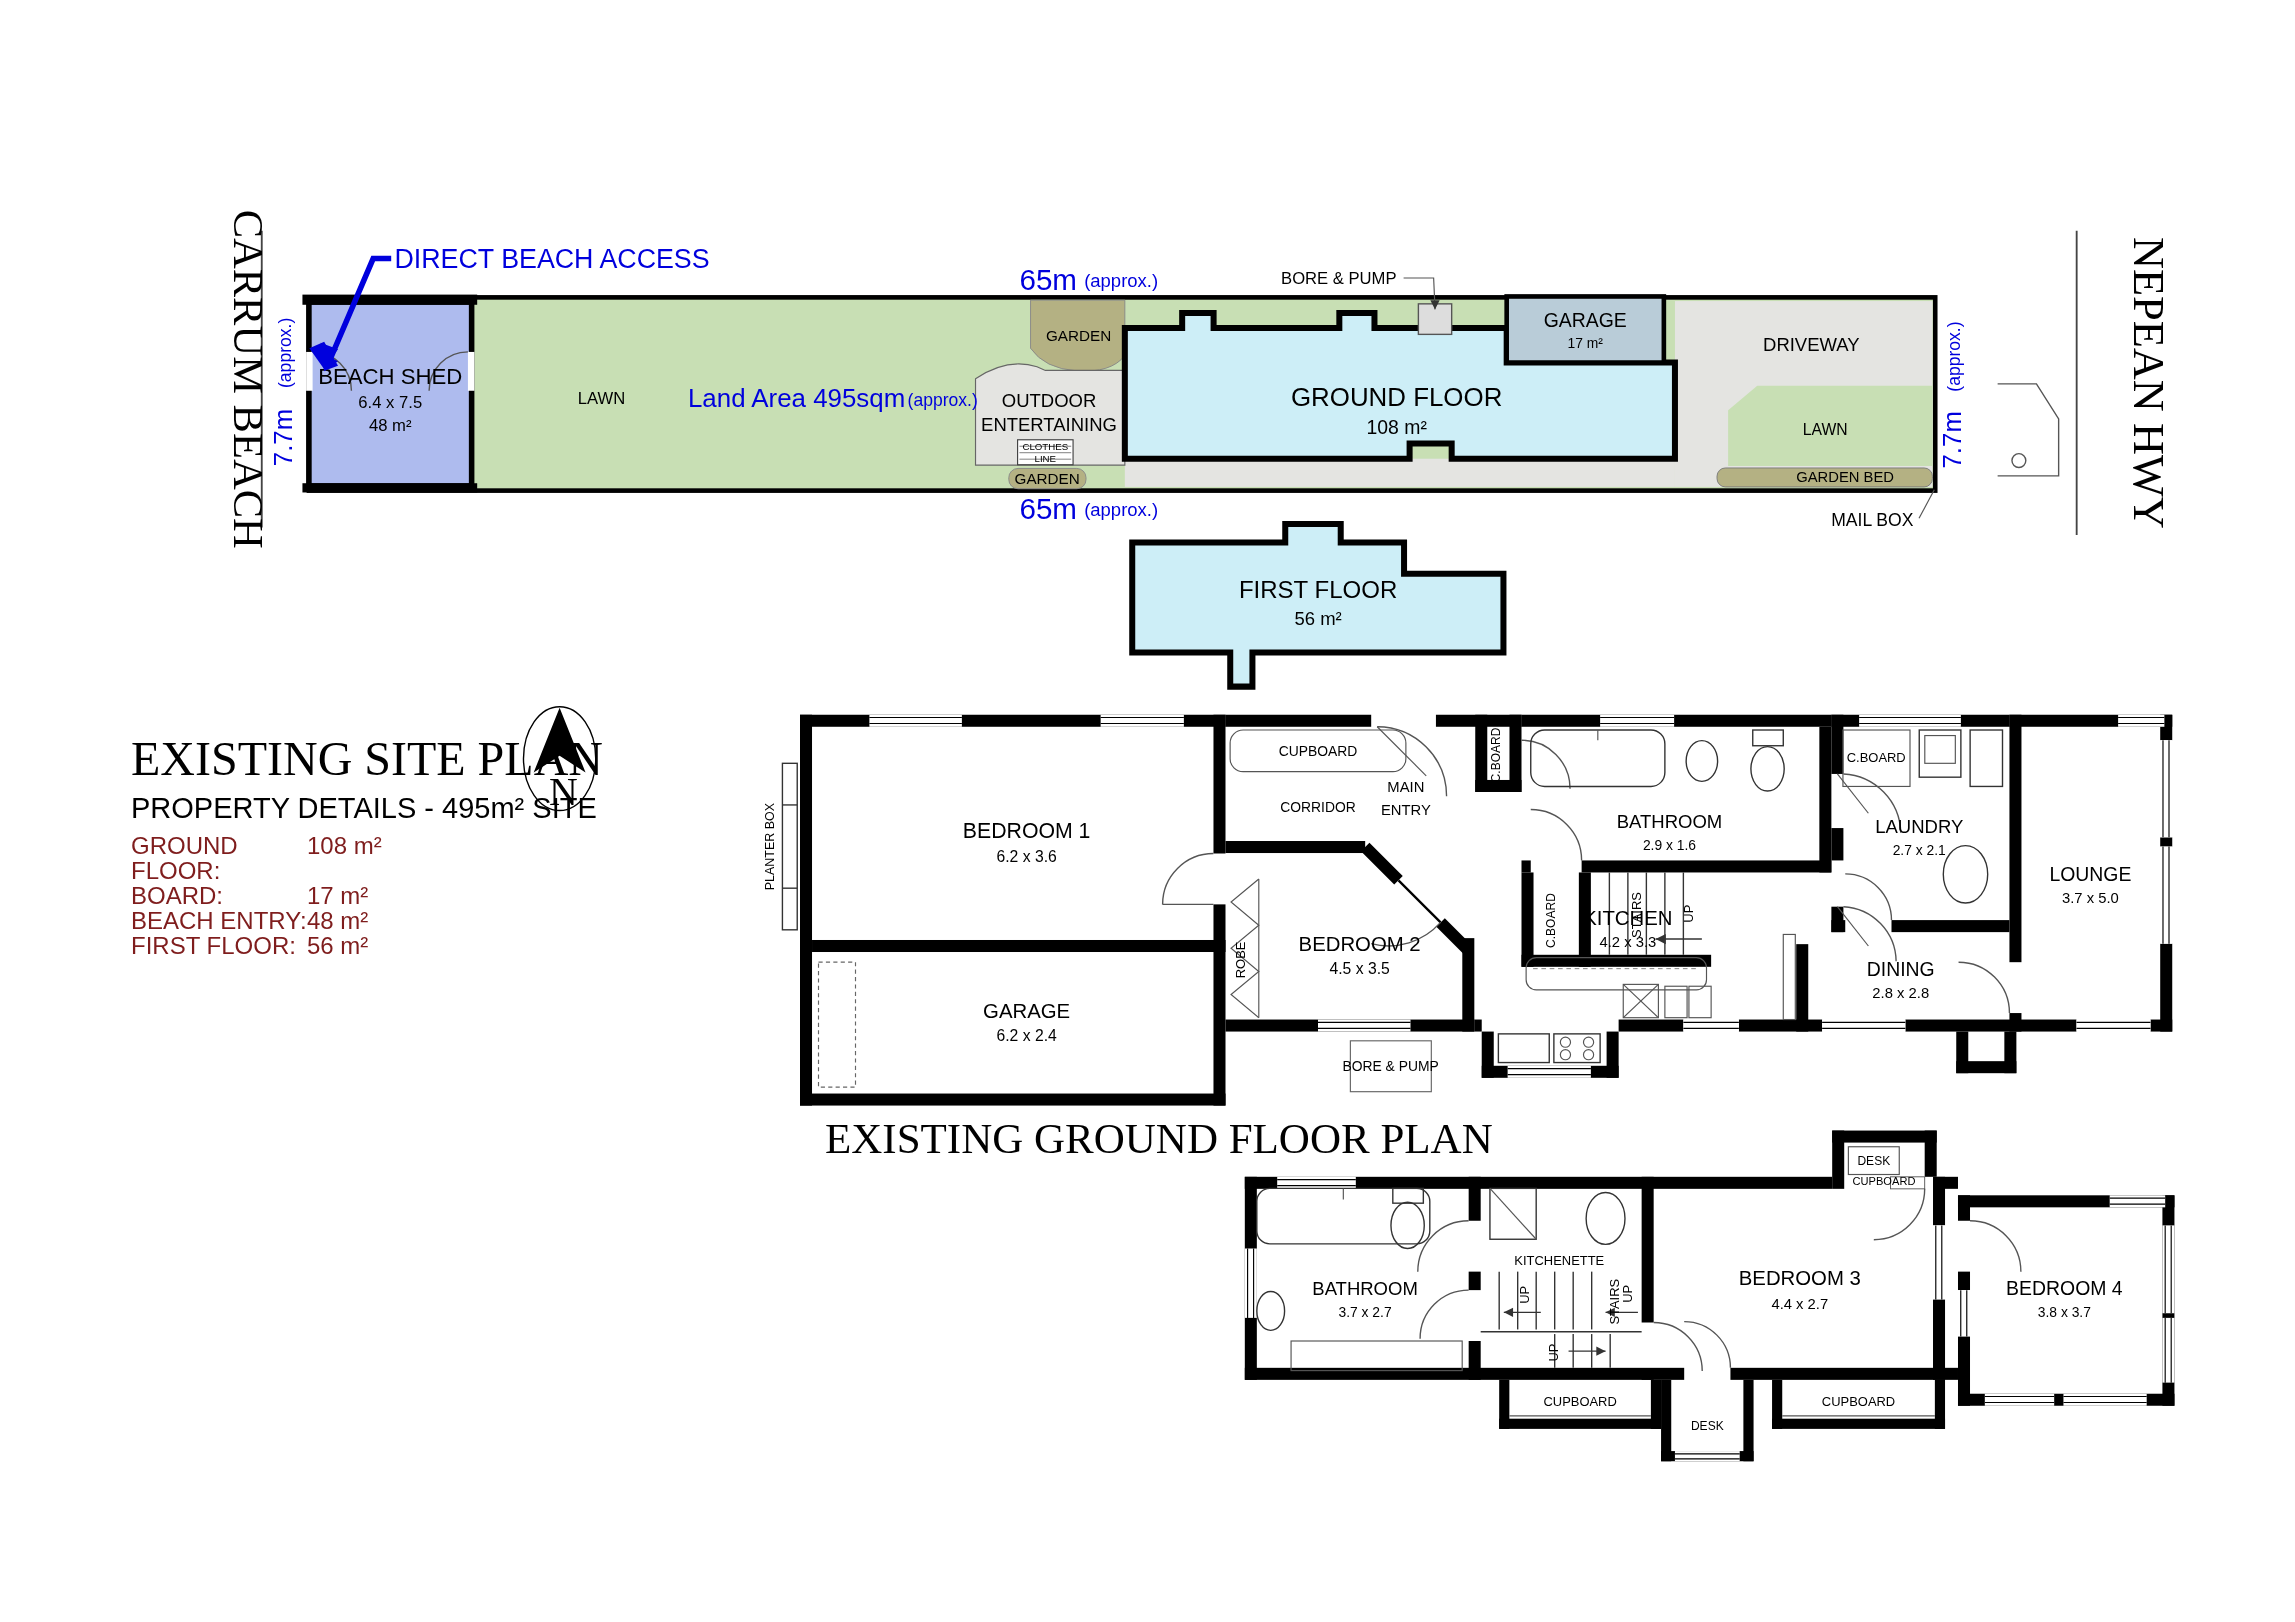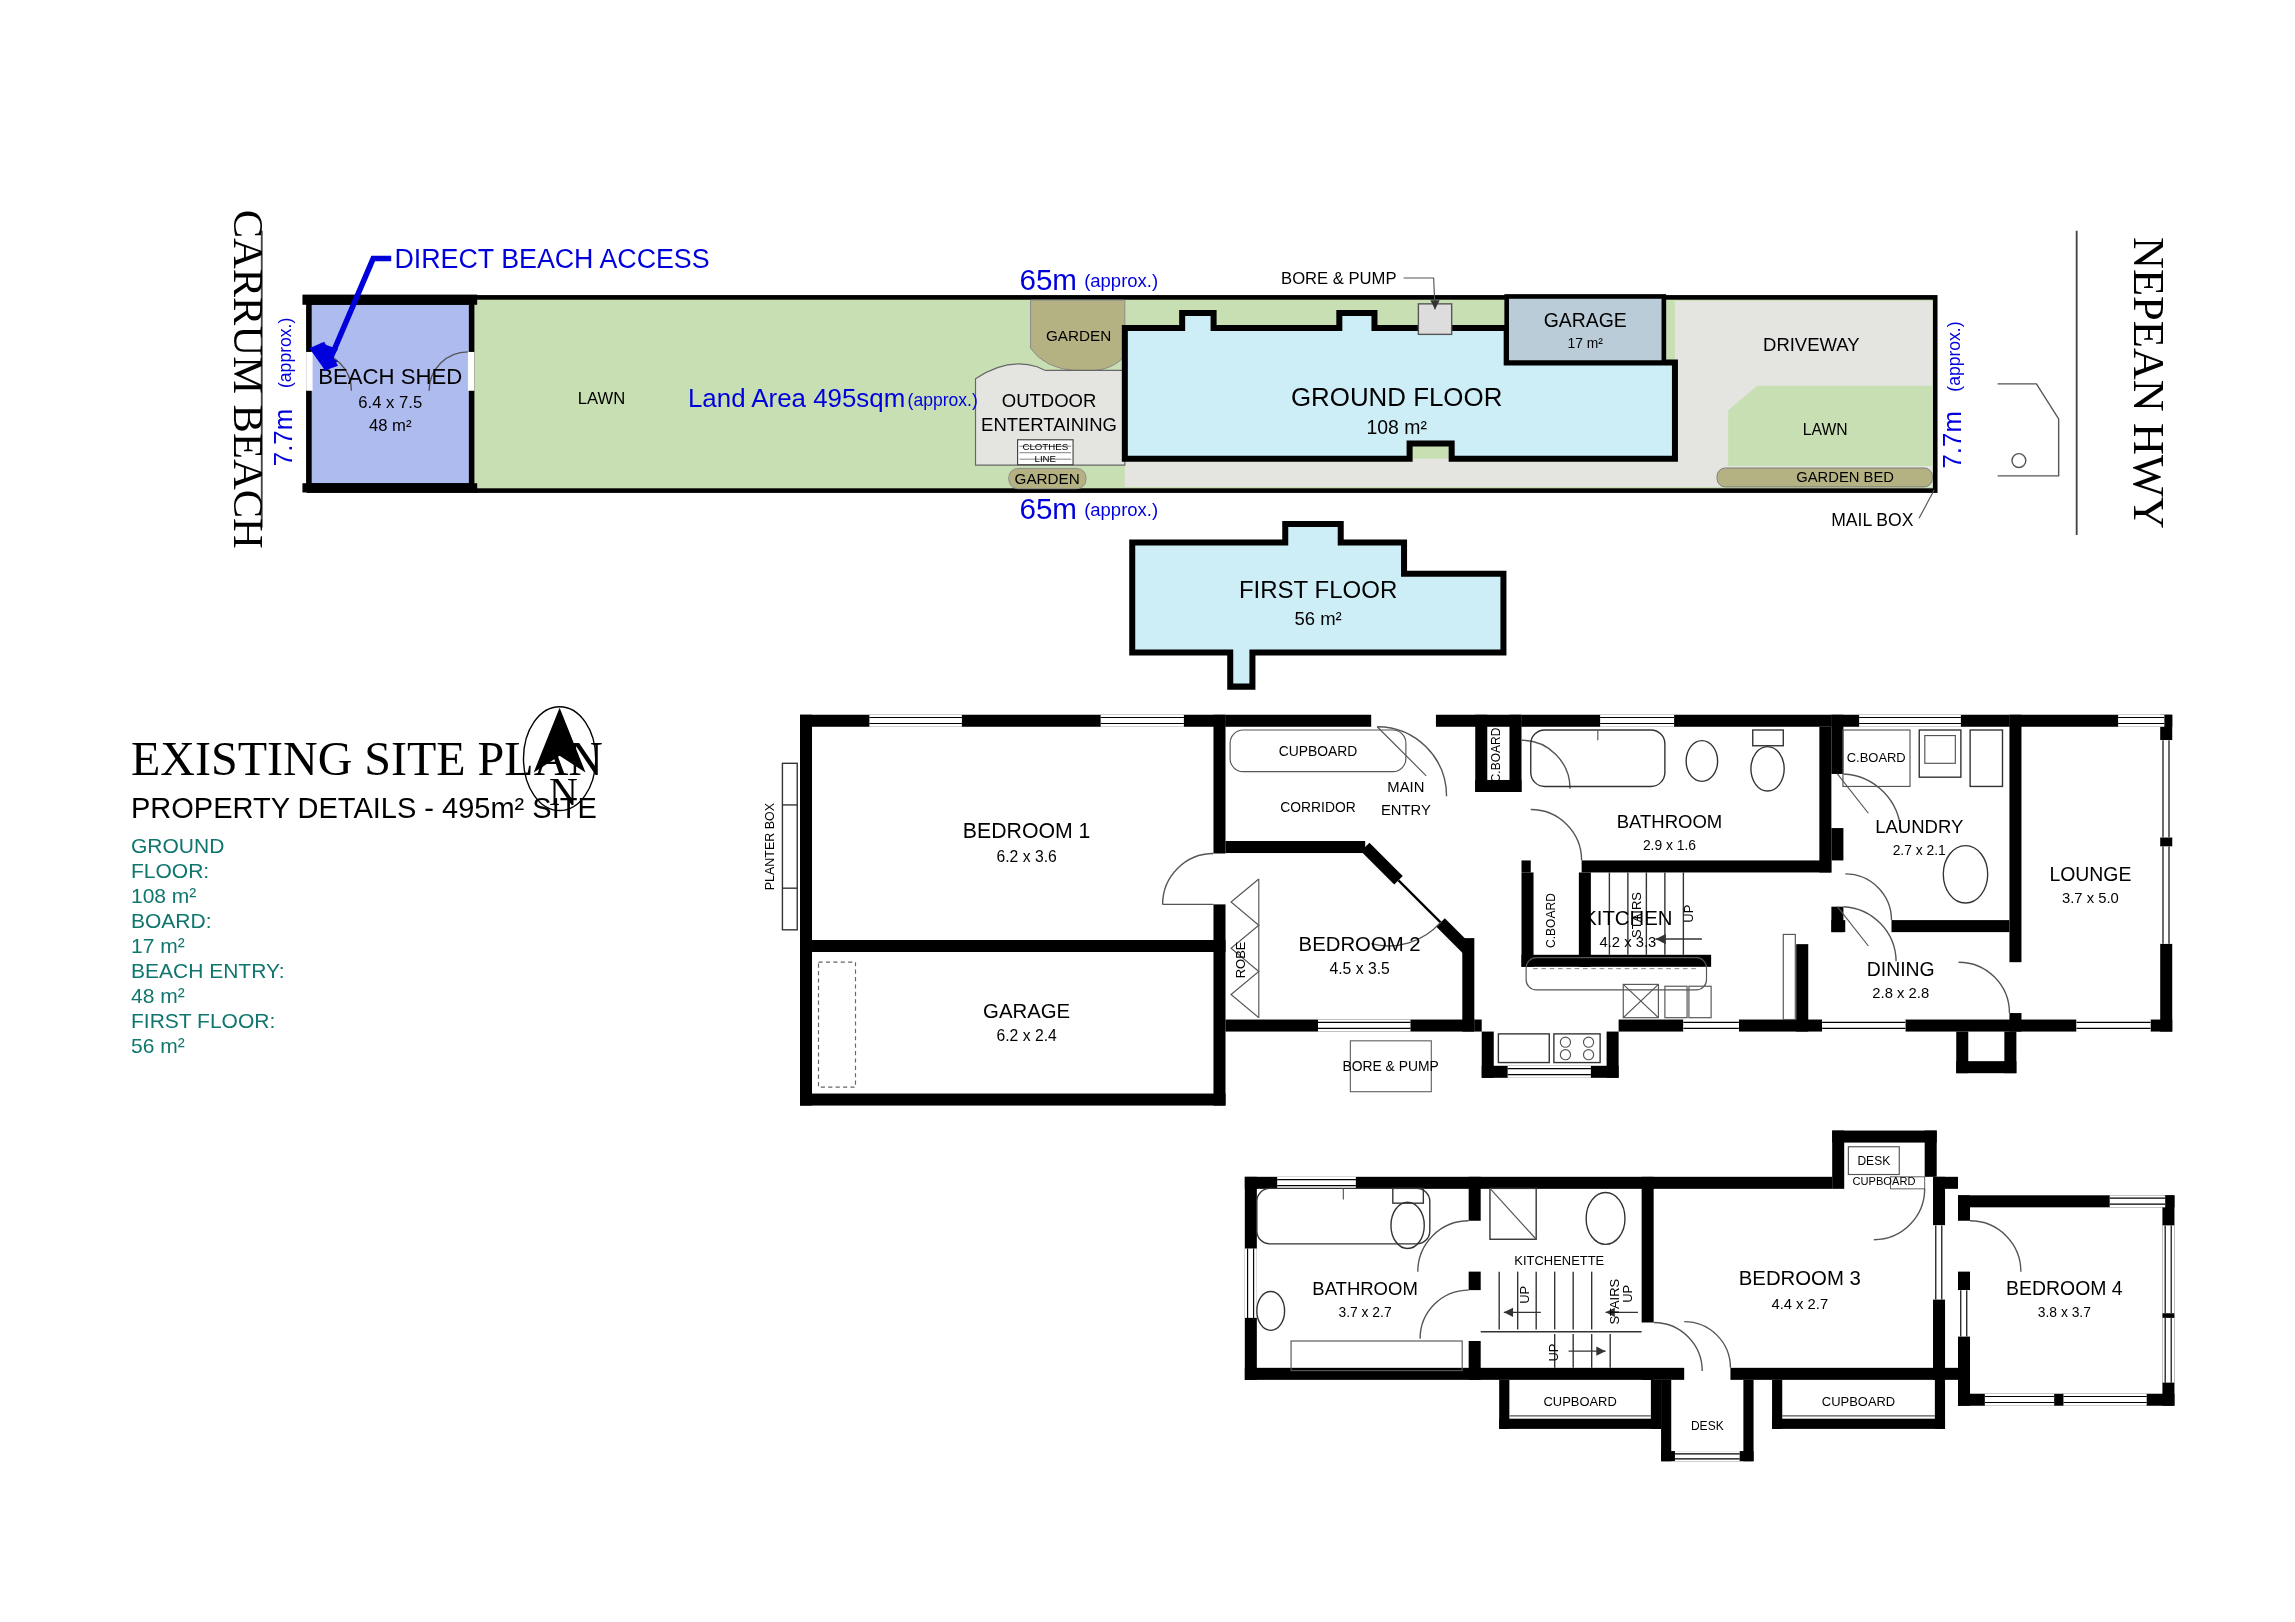--- a/index.html
+++ b/index.html
@@ -11,21 +11,21 @@
   svg text.serif{font-family:"Liberation Serif",serif;}
   svg text.blue{fill:#0000dd;}
   svg text.ts{text-anchor:start;}
   .wall{fill:#000;}
   .thin{fill:none;stroke:#333;stroke-width:3;}
   .thin2{fill:none;stroke:#555;stroke-width:2.5;}
   .arc{fill:none;stroke:#555;stroke-width:3;}
   .glass{stroke:#000;stroke-width:2.5;}
   .winbox{fill:#fff;}
   .title-serif{font-family:"Liberation Serif",serif;color:#000;white-space:nowrap;}
-  .pd-row{display:flex;font-size:21px;color:#0f766e;line-height:25px;flex-direction:column;}
+  .pd-row{display:flex;font-size:24px;color:#7f1d1d;line-height:25px;}
   .pd-label{width:176px;}
 </style>
 </head>
 <body>
 
 <div class="page">
 
   <svg class="abs" style="left:185px;top:204px;" width="2035" height="527" viewBox="400 440 4400 1140">
 
     <g>
@@ -162,20 +162,21 @@
     <div class="pd-row">
       <span class="pd-label">BEACH ENTRY:</span>
       <span>48 m²</span>
     </div>
     <div class="pd-row">
       <span class="pd-label">FIRST FLOOR:</span>
       <span>56 m²</span>
     </div>
   </div>
 
+  <div class="abs title-serif" style="left:825px;top:1114px;font-size:43px;z-index:3;">EXISTING GROUND FLOOR PLAN</div>
 
 
   <svg class="abs" style="left:763px;top:703px;z-index:2;" width="1480" height="449" viewBox="1650 1520 3200 970">
 
     <g class="wall">
 
       <rect x="1730" y="1545" width="920" height="26"></rect>
       <rect x="2650" y="1545" width="315" height="26"></rect>
       <rect x="3105" y="1545" width="185" height="26"></rect>
       <rect x="3290" y="1545" width="670" height="26"></rect>

